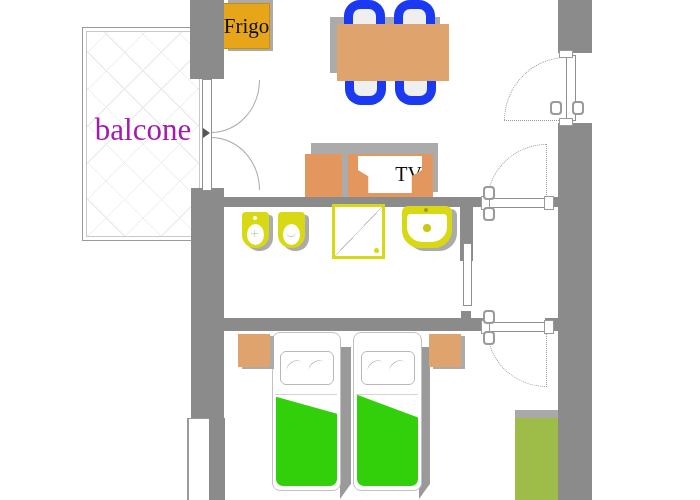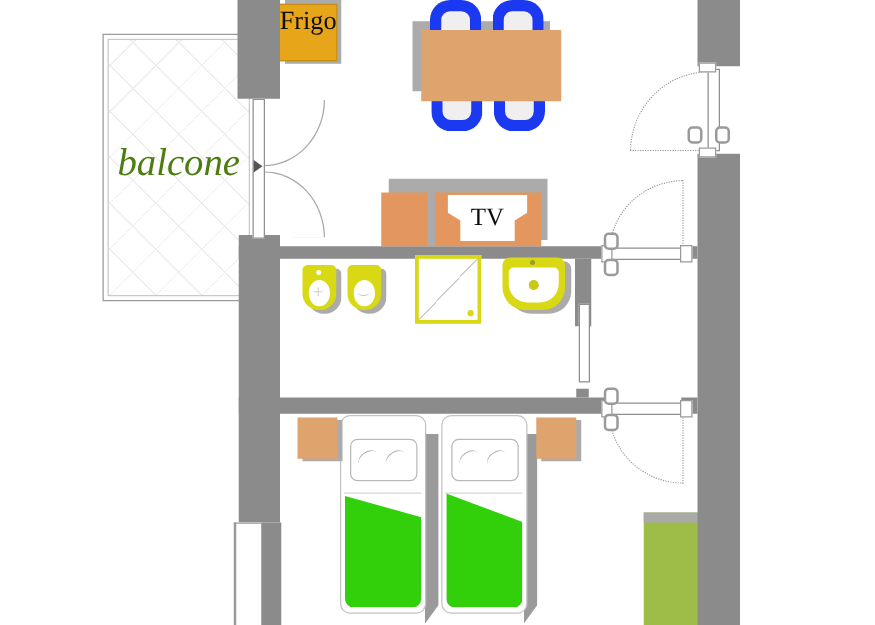--- a/index.html
+++ b/index.html
@@ -8,21 +8,21 @@
   .abs{position:absolute;}
   .wall{position:absolute;background:#8B8B8B;z-index:5;}
   .shadow{position:absolute;background:#ABABAB;}
   .wood{position:absolute;background:#DFA46E;}
   .leaf{position:absolute;background:#ffffff;border:1px solid #8f8f8f;z-index:7;}
   .jamb{position:absolute;background:#ffffff;border:1px solid #9a9a9a;z-index:8;}
   .handle{position:absolute;width:8px;height:10px;border:2.5px solid #9a9a9a;
           border-radius:4px;background:#fff;z-index:9;}
   .arcdot{position:absolute;z-index:6;}
   .arcsol{position:absolute;z-index:6;}
-  .lbl{position:absolute;color:#4d7c0f;z-index:10;white-space:nowrap;font-style:italic;}
+  .lbl{position:absolute;color:#a21caf;z-index:10;white-space:nowrap;}
   .fixture{position:absolute;background:#D8D814;z-index:6;}
   .bowl{position:absolute;background:#fff;border-radius:50%;}
   .chair{position:absolute;background:#EFEFEF;border:9px solid #1C39F2;z-index:1;}
   .bed{position:absolute;background:#fff;border:1.5px solid #C2C2C2;border-radius:8px;z-index:2;overflow:hidden;}
   .pillow{position:absolute;background:#fff;border:1px solid #B8B8B8;border-radius:6px;}
   .parc{position:absolute;width:17px;height:11px;border-top:1.5px solid #B5B5B5;
         border-radius:50% 50% 0 0;transform:rotate(-33deg);}
   .blanket{position:absolute;background:#32CF0B;}
   .bedshadow{position:absolute;background:#9A9A9A;z-index:1;
              clip-path:polygon(0 0,100% 0,100% 90%,0 100%);}
@@ -76,37 +76,37 @@
   <div class="jamb" style="left:481px;top:320px;width:7px;height:12px;"></div>
   <div class="jamb" style="left:544px;top:320px;width:8px;height:12px;"></div>
   <div class="leaf" style="left:488px;top:322px;width:57px;height:8px;"></div>
   <div class="arcdot" style="left:487px;top:329px;width:58px;height:57px;border-bottom:1.5px dotted #999;border-left:1.5px dotted #999;border-right:1.5px dotted #999;border-bottom-left-radius:100%;"></div>
   <div class="handle" style="left:483px;top:310px;"></div>
   <div class="handle" style="left:483px;top:331px;"></div>
 
   <div class="leaf" style="left:463px;top:243px;width:7px;height:61px;"></div>
 
   <div class="shadow" style="left:228px;top:0;width:45px;height:51px;z-index:2;"></div>
-  <div class="abs" style="left:223px;top:3px;width:45px;height:44px;background:#E7A619;border:1px solid #C78F10;z-index:3;display:flex;align-items:flex-start;justify-content:center;">
+  <div class="abs" style="left:223px;top:3px;width:45px;height:44px;background:#E7A619;border:1px solid #C78F10;z-index:3;display:flex;align-items:center;justify-content:center;">
     <span class="abs" style="position:static;font-size:21px;color:#0d0d0d;">Frigo</span>
   </div>
 
   <div class="shadow" style="left:330px;top:17px;width:110px;height:56px;z-index:1;"></div>
   <div class="chair" style="left:344px;top:0;width:23px;height:32px;border-radius:16px 16px 6px 6px;border-bottom-color:#0A22C8;"></div>
   <div class="chair" style="left:394px;top:0;width:23px;height:32px;border-radius:16px 16px 6px 6px;border-bottom-color:#0A22C8;"></div>
   <div class="chair" style="left:345px;top:57px;width:23px;height:30px;border-radius:6px 6px 16px 16px;border-top-color:#0A22C8;"></div>
   <div class="chair" style="left:395px;top:57px;width:23px;height:30px;border-radius:6px 6px 16px 16px;border-top-color:#0A22C8;"></div>
   <div class="wood" style="left:337px;top:24px;width:112px;height:57px;z-index:3;"></div>
 
   <div class="shadow" style="left:311px;top:143px;width:127px;height:49px;z-index:4;"></div>
   <div class="abs" style="left:305px;top:154px;width:128px;height:43px;background:#E3975F;z-index:6;"></div>
   <div class="abs" style="left:342px;top:154px;width:6px;height:43px;background:#ABABAB;z-index:7;"></div>
   <div class="abs" style="left:358px;top:156px;width:64px;height:37px;background:#fff;z-index:8;
               clip-path:polygon(0 0,100% 0,100% 38%,84% 55%,84% 100%,16% 100%,16% 55%,0 38%);
-              display:flex;align-items:center;justify-content:center;">
+              display:flex;align-items:center;justify-content:flex-end;">
     <span style="font-size:20px;color:#0d0d0d;">TV</span>
   </div>
 
   <div class="fixture" style="left:242px;top:212px;width:27px;height:36px;border-radius:4px 4px 13px 13px;box-shadow:4px 3px 0 #ABABAB;">
     <div class="bowl" style="left:5px;top:12px;width:17px;height:21px;"></div>
     <div class="abs" style="left:11px;top:4px;width:4px;height:4px;background:#fff;border-radius:50%;"></div>
     <div class="abs" style="left:8px;top:15px;font-size:11px;color:#CFCFCF;font-family:'DejaVu Sans',sans-serif;">+</div>
   </div>
   <div class="fixture" style="left:278px;top:212px;width:27px;height:36px;border-radius:4px 4px 13px 13px;box-shadow:4px 3px 0 #ABABAB;">
     <div class="bowl" style="left:5px;top:12px;width:17px;height:21px;"></div>

